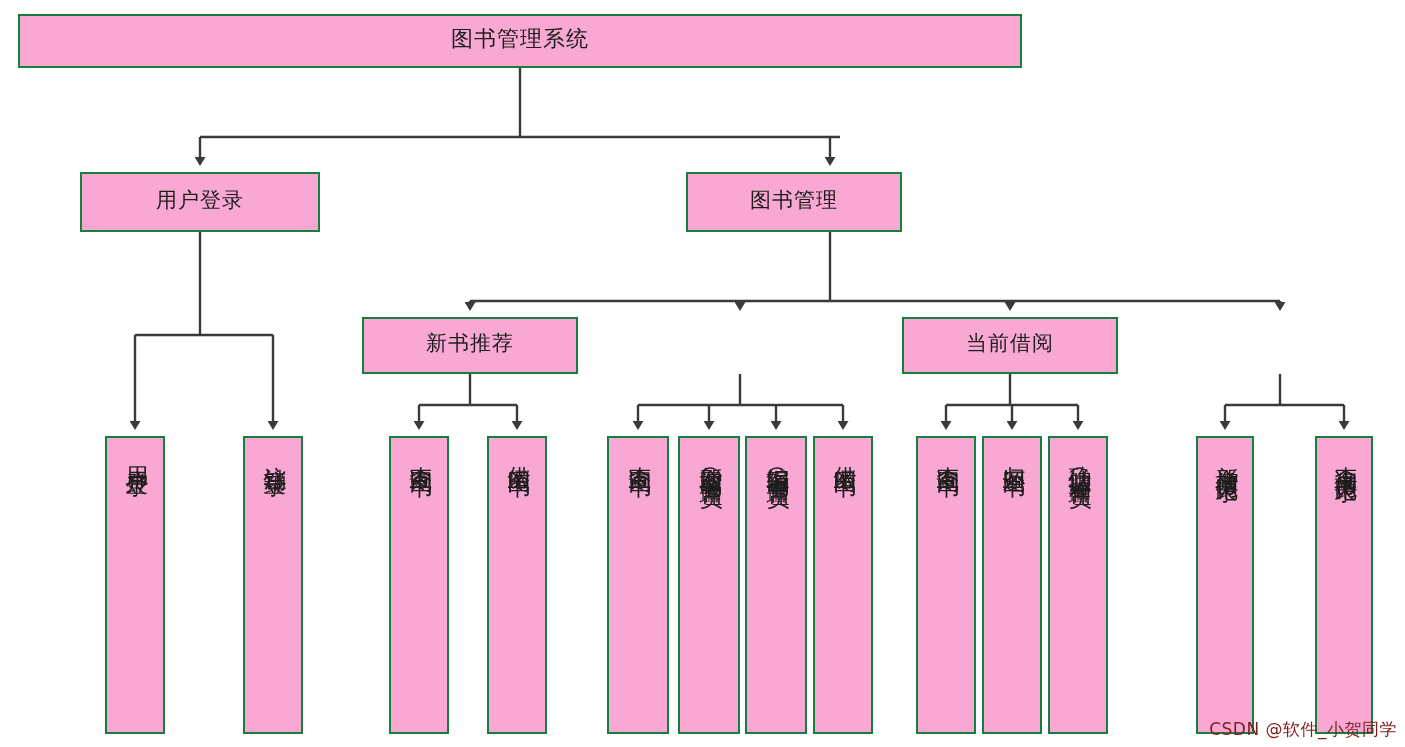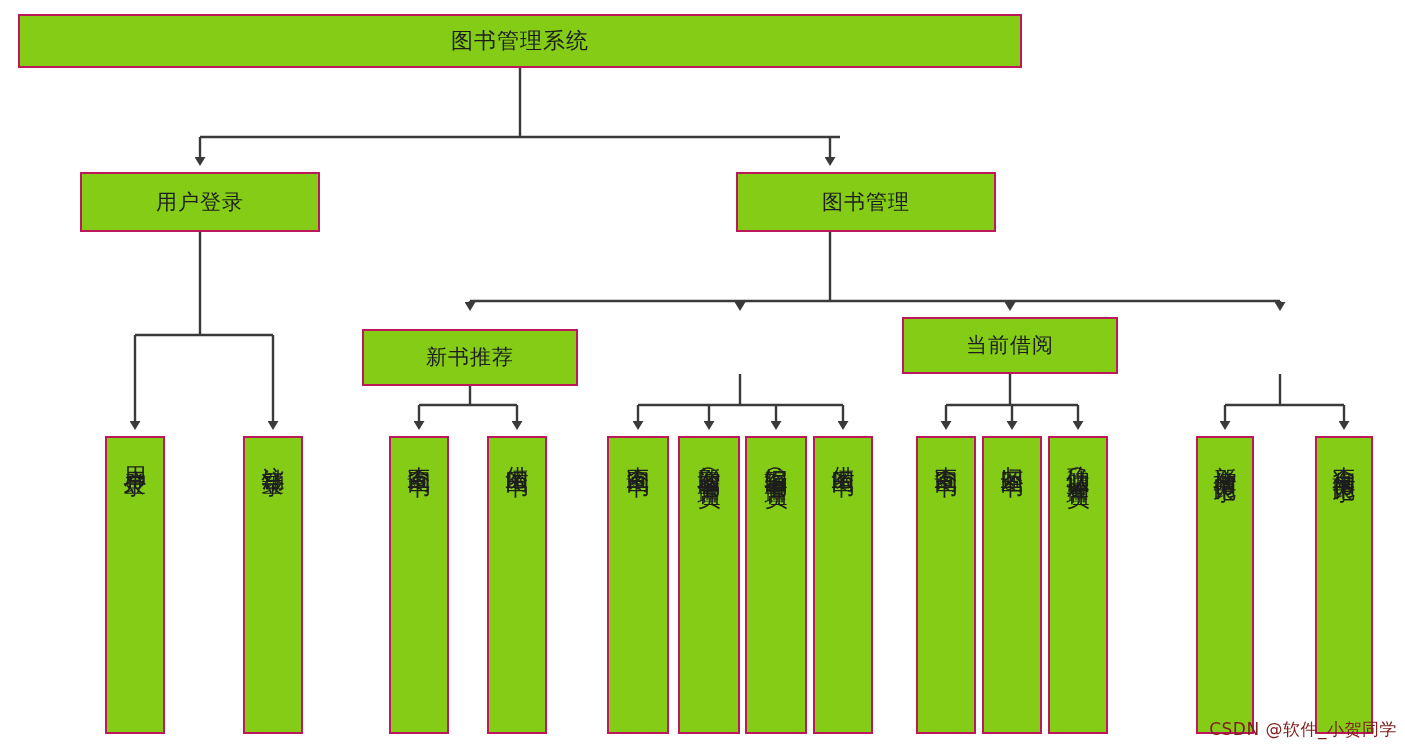--- a/index.html
+++ b/index.html
@@ -7,26 +7,27 @@
     width:1405px;height:747px;
     background:#ffffff;
     font-family:"DejaVu Sans","Liberation Sans",sans-serif;
     overflow:hidden;
   }
   #stage{position:relative;width:1405px;height:747px;}
   svg#wires{position:absolute;left:0;top:0;width:1405px;height:747px;}
   .node{
     position:absolute;
     box-sizing:border-box;
-    background:#84cc16;
-    border:2px solid #be185d;
+    background:#f9a8d4;
+    border:2px solid #15803d;
     display:flex;
     align-items:center;
     justify-content:center;
     color:#1d1d1d;
+    font-family:Liberation Mono, monospace;
   }
   .node .lbl{
     display:block;
     text-align:center;
     line-height:1.06;
     white-space:pre;
   }
   
   .h-node .lbl{font-size:21px;letter-spacing:1px;}
   #n-root .lbl{font-size:22px;}
@@ -110,25 +111,25 @@
     </g>
   </svg>
 
   <div class="node h-node" id="n-root" style="left:18px;top:14px;width:1004px;height:54px;">
     <span class="lbl">图书管理系统</span>
   </div>
 
   <div class="node h-node" style="left:80px;top:172px;width:240px;height:60px;">
     <span class="lbl">用户登录</span>
   </div>
-  <div class="node h-node" style="left:736px;top:172px;width:260px;height:60px;">
+  <div class="node h-node" style="left:686px;top:172px;width:216px;height:60px;">
     <span class="lbl">图书管理</span>
   </div>
 
-  <div class="node h-node" style="left:362px;top:317px;width:216px;height:57px;margin-top:12px;">
+  <div class="node h-node" style="left:362px;top:317px;width:216px;height:57px;">
     <span class="lbl">新书推荐</span>
   </div>
   <div class="node h-node" style="left:902px;top:317px;width:216px;height:57px;">
     <span class="lbl">当前借阅</span>
   </div>
 
   <div class="node v-node" style="left:105px;top:436px;width:60px;height:298px;">
     <span class="lbl">用户登录</span>
   </div>
   <div class="node v-node" style="left:243px;top:436px;width:60px;height:298px;">

